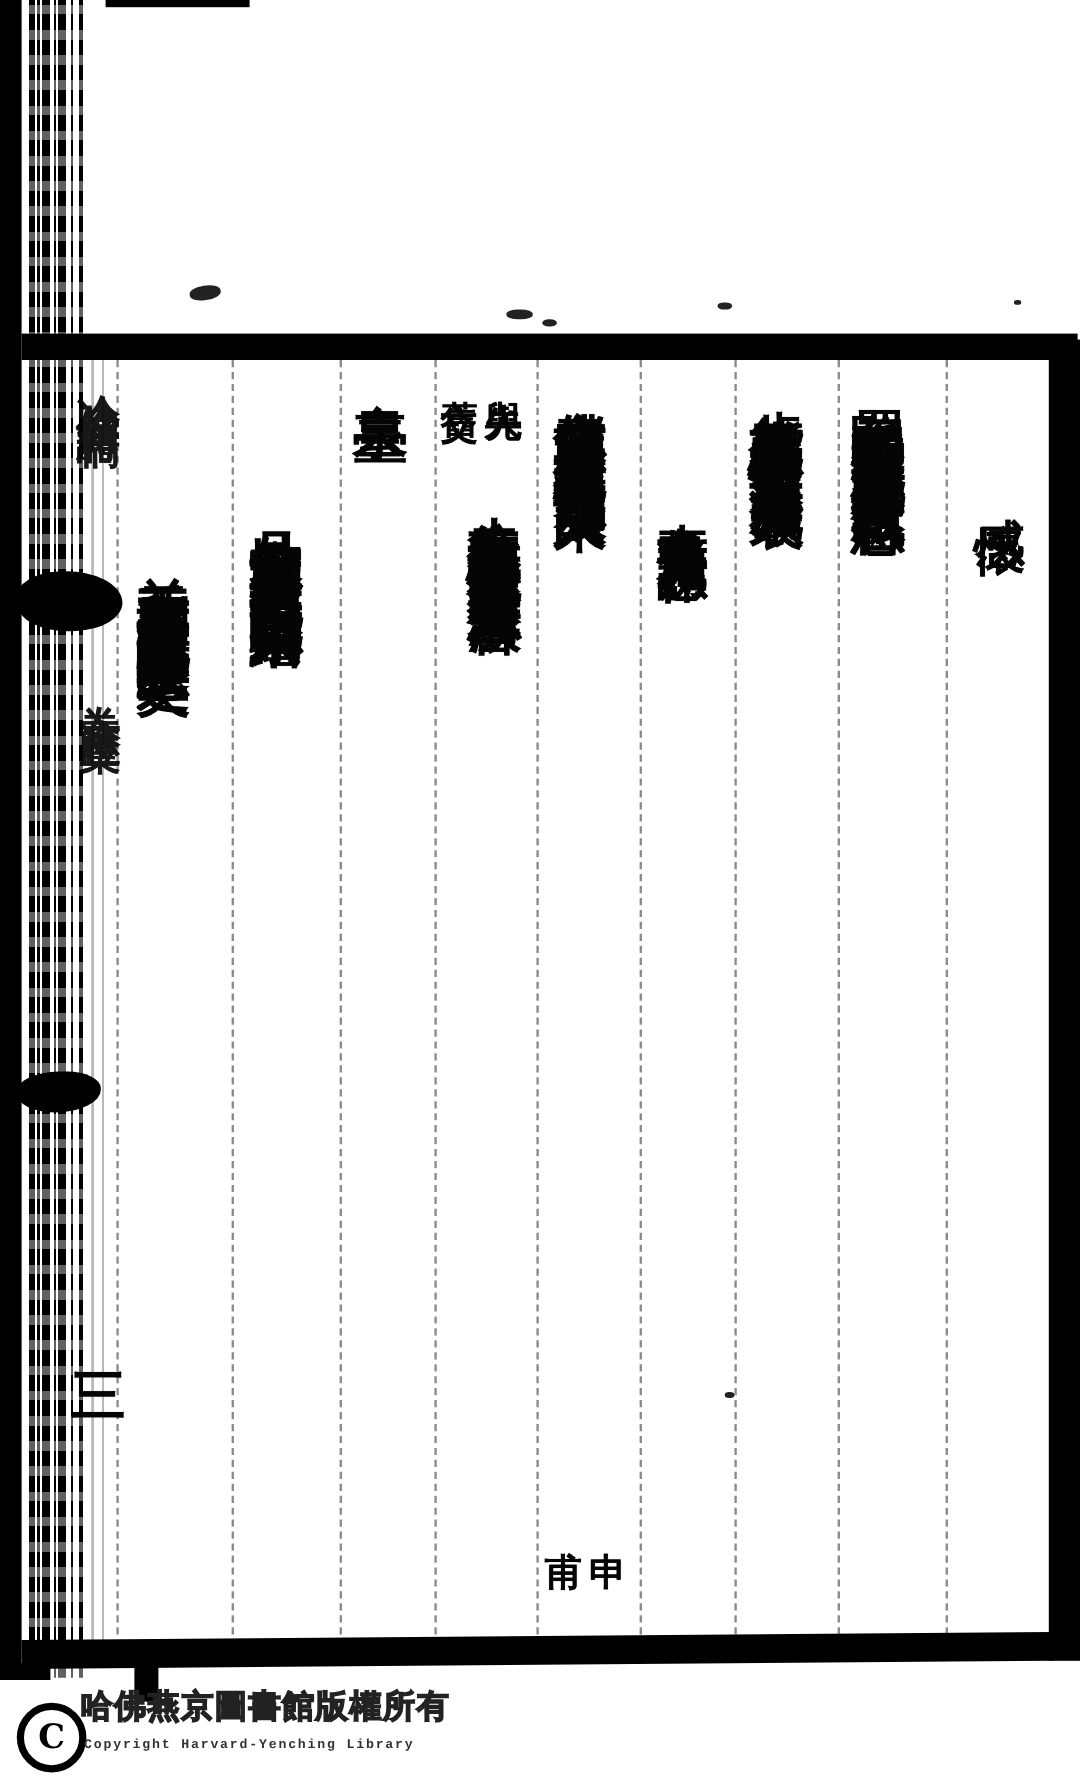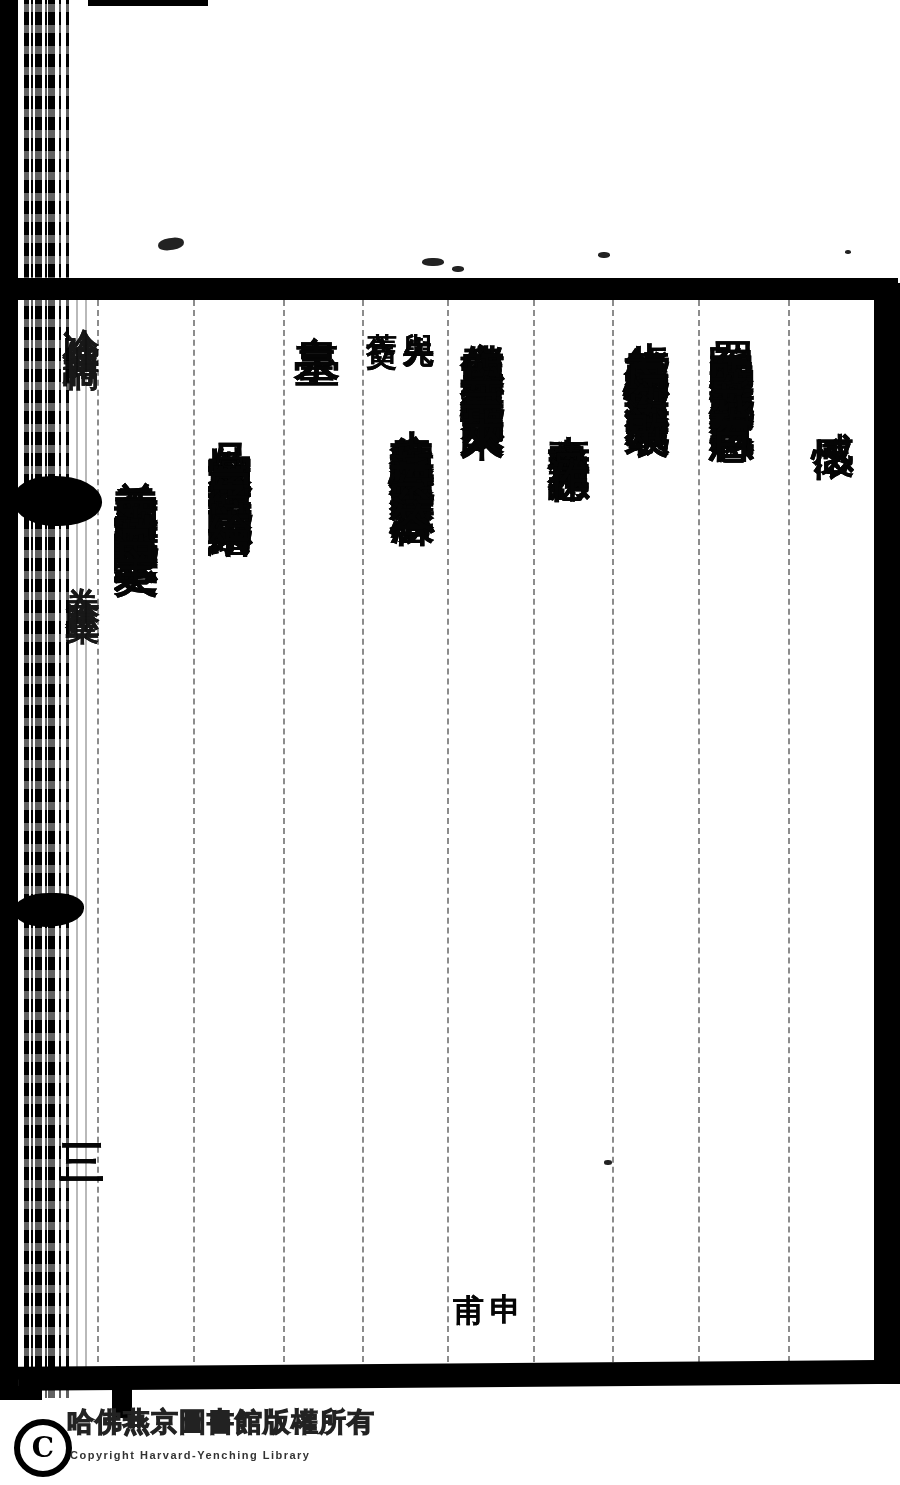--- a/index.html
+++ b/index.html
@@ -37,21 +37,21 @@
   
   .stamp-circle{position:absolute;left:14px;top:1419px;width:46px;height:46px;
      border:6px solid #000;border-radius:50%;display:flex;align-items:center;
      justify-content:center;}
   .stamp-c{font-size:28px;font-weight:bold;color:#000;
      font-family:"DejaVu Serif","Liberation Serif",serif;transform:translateY(-1px);}
   .stamp-cn{position:absolute;left:67px;top:1404px;width:260px;font-size:27px;
      font-weight:bold;letter-spacing:1px;color:#777;-webkit-text-stroke:1.2px #222;
      font-family:Liberation Sans, sans-serif;white-space:nowrap;}
   .stamp-en{position:absolute;left:70px;top:1449px;font-size:11px;font-weight:bold;
-     letter-spacing:1.5px;color:#333;font-family:Liberation Sans, sans-serif;
+     letter-spacing:1.5px;color:#333;font-family:Liberation Mono, monospace;
      white-space:nowrap;}
 </style>
 </head>
 <body>
 
 <div id="page">
 
   <div class="spine-bar"></div>
   <div class="spine-streaks"></div>
   <div class="spine-thin"></div>

